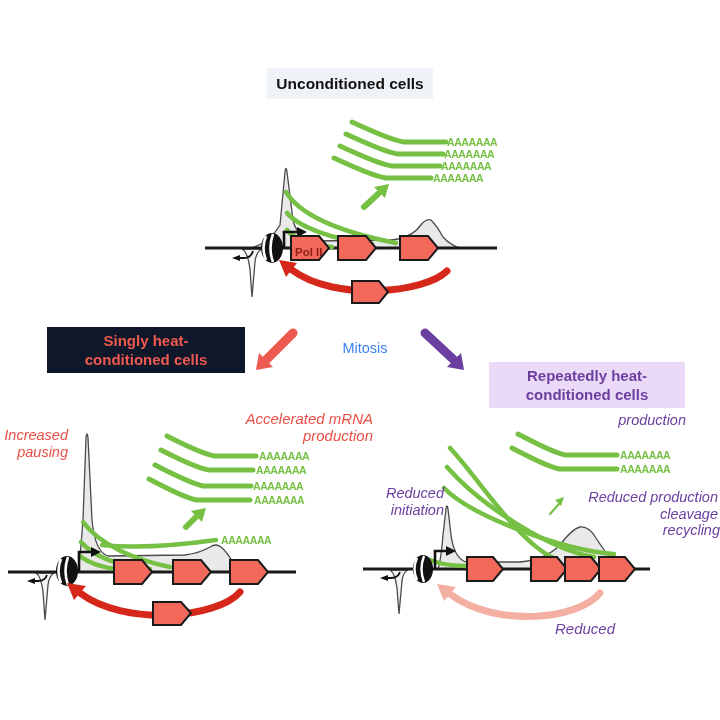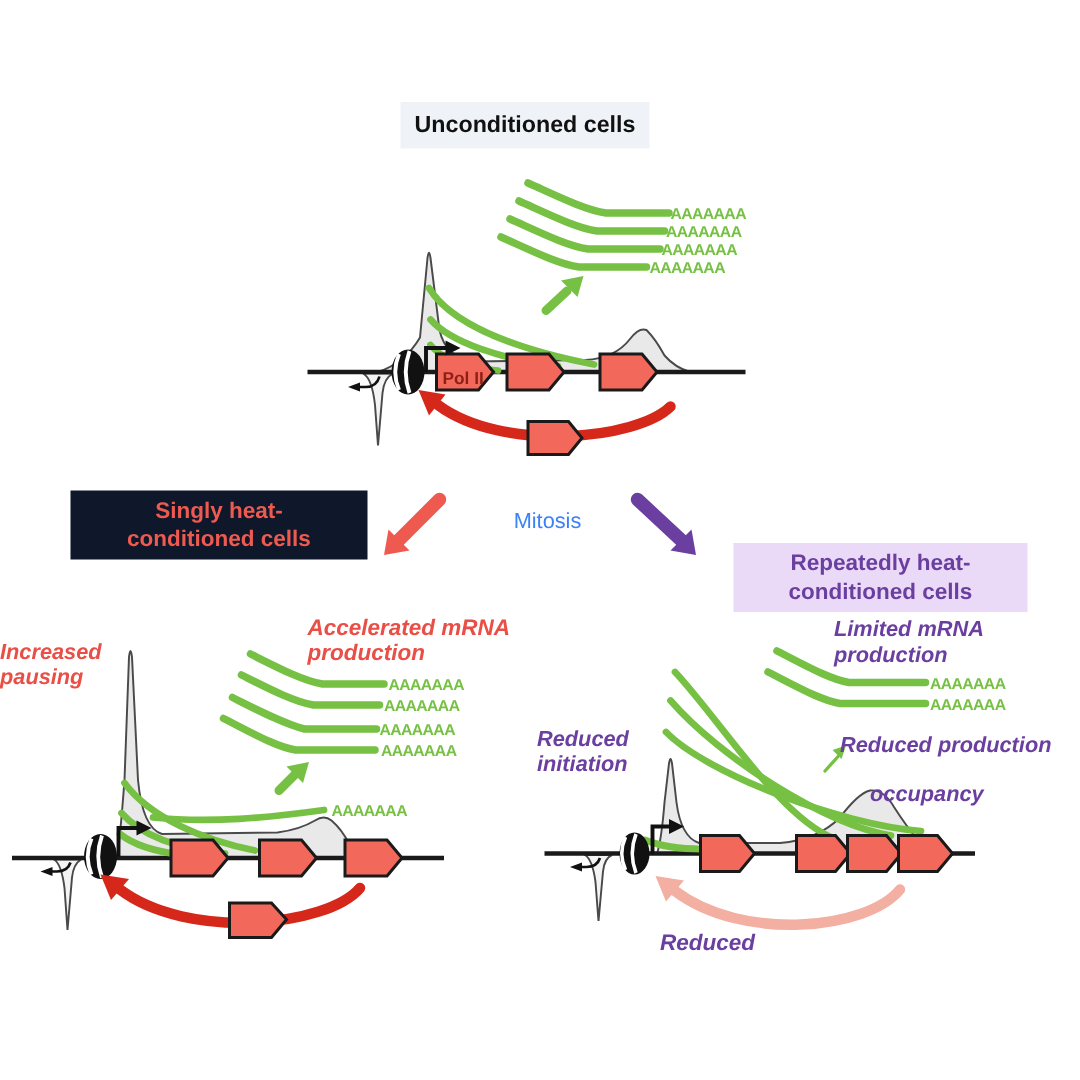--- a/index.html
+++ b/index.html
@@ -6,21 +6,21 @@
   .stage{position:relative;width:720px;height:720px;background:#ffffff;overflow:hidden;
          font-family:"Liberation Sans",sans-serif;}
   .stage svg{position:absolute;left:0;top:0;}
   .box{position:absolute;display:flex;align-items:center;justify-content:center;
        text-align:center;font-weight:bold;line-height:19px;}
   .box-title{left:267px;top:68px;width:166px;height:31px;background:#EFF3F7;color:#111;font-size:15.5px;}
   .box-singly{left:47px;top:327px;width:198px;height:46px;background:#0f172a;color:#EE5A50;font-size:15px;}
   .box-repeat{left:489px;top:327px;width:196px;height:46px;background:#EADAF7;color:#6B3FA0;font-size:15px;margin-top:35px;}
   .mitosis{position:absolute;left:330px;top:340px;width:70px;text-align:center;
            color:#3b82f6;font-size:14.5px;font-weight:normal;}
-  .ann{position:absolute;font-weight:bold;font-style:italic;text-align:left;line-height:16.5px;font-size:14.5px;}
+  .ann{position:absolute;font-weight:normal;font-style:italic;text-align:right;line-height:16.5px;font-size:14.5px;}
   .ann-red{color:#E94F46;}
   .ann-purple{color:#6B3FA0;}
   .a-pausing{left:0;top:427px;width:68px;}
   .a-faster{left:88px;top:451px;width:66px;line-height:16px;}
   .a-accel{left:205px;top:411px;width:168px;font-size:15px;}
   .a-limited{left:556px;top:412px;width:130px;}
   .a-rinit{left:358px;top:485px;width:86px;}
   .a-rcleave{left:560px;top:489px;width:158px;}
   .a-prolong{left:580px;top:522px;width:140px;}
   .a-recycl{left:440px;top:621px;width:175px;font-size:15px;}
@@ -233,34 +233,34 @@
   <span style="display:block">pausing</span>
 </div>
 
 
 <div class="ann ann-red a-accel">
   <span style="display:block">Accelerated mRNA</span>
   <span style="display:block">production</span>
 </div>
 
 <div class="ann ann-purple a-limited">
-  <span style="display:block">Limited mRNA</span>
   <span style="display:block">production</span>
 </div>
 
 <div class="ann ann-purple a-rinit">
   <span style="display:block">Reduced</span>
   <span style="display:block">initiation</span>
 </div>
 
 <div class="ann ann-purple a-rcleave">
   <span style="display:block">Reduced production</span>
+  <span style="display:block">cleavage</span>
 </div>
 
 <div class="ann ann-purple a-prolong">
-  <span style="display:block">occupancy</span>
+  <span style="display:block">recycling</span>
 </div>
 
 <div class="ann ann-purple a-recycl">
   <span style="display:block">Reduced</span>
 </div>
 
 </div>
 
 </body></html>

